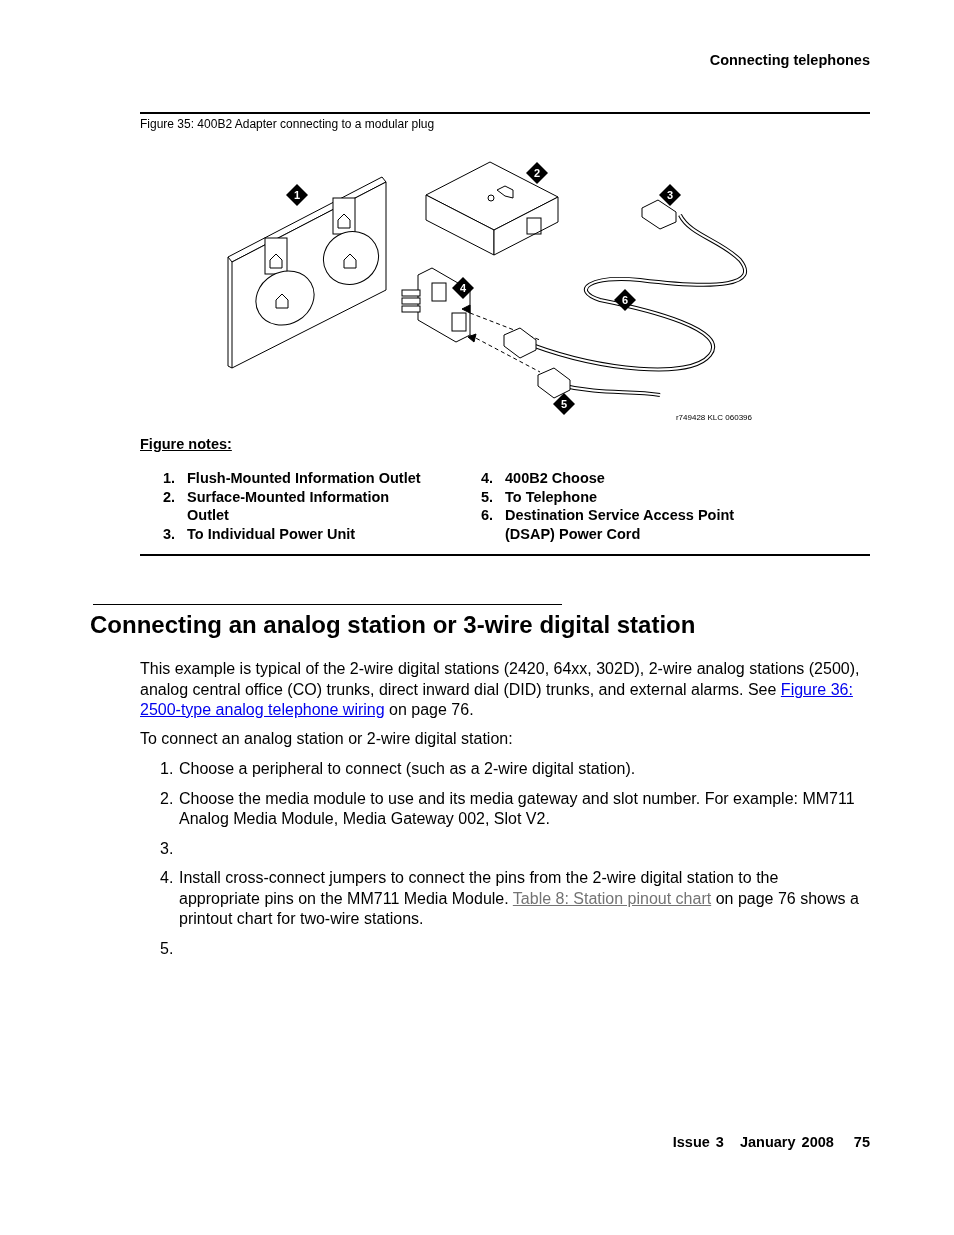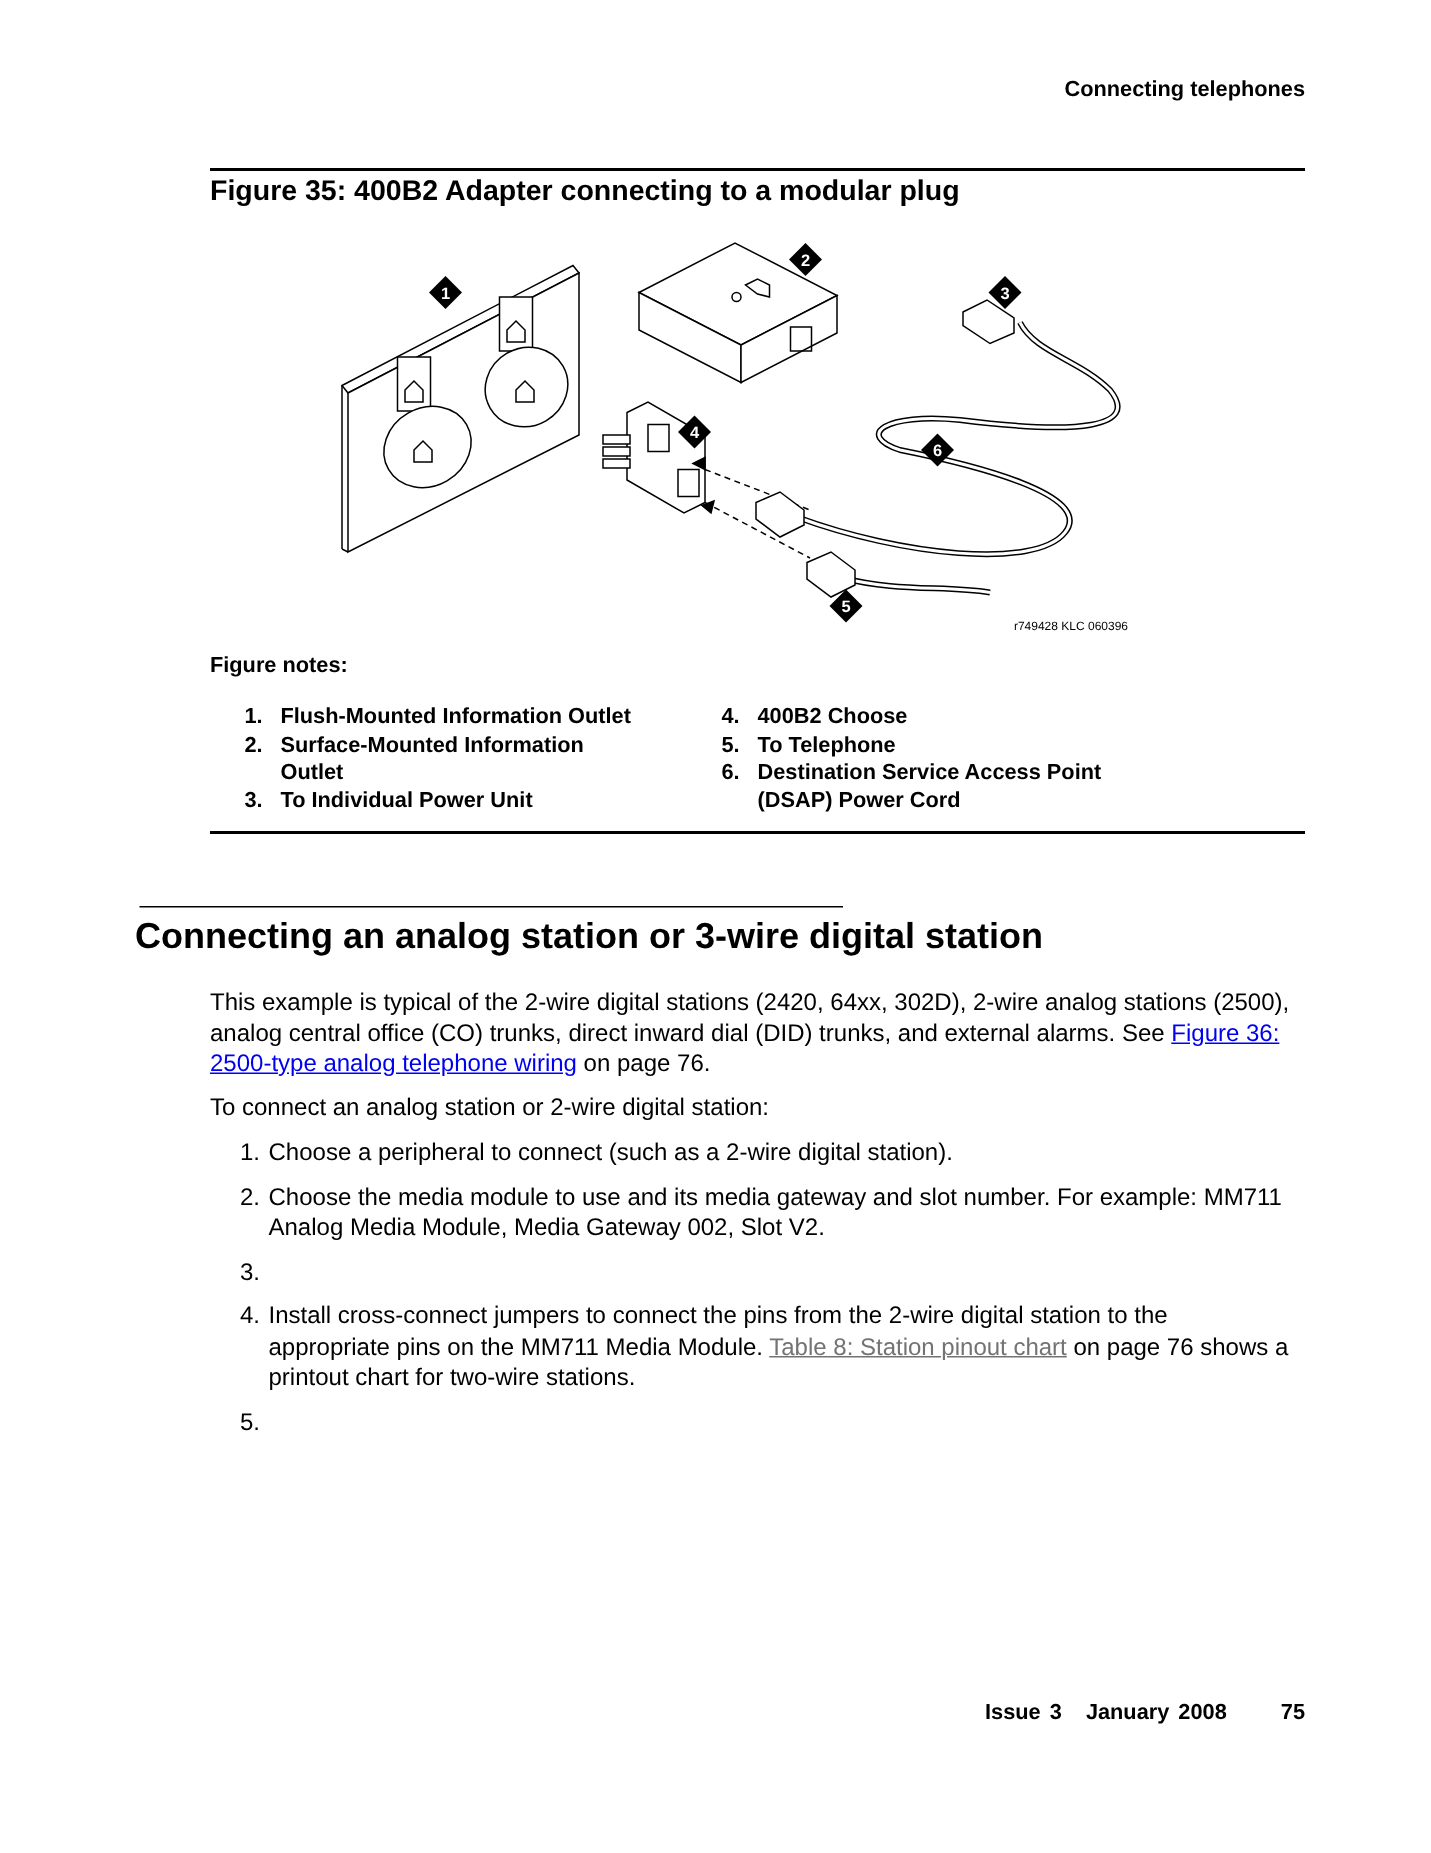--- a/index.html
+++ b/index.html
@@ -1,23 +1,23 @@
 <!DOCTYPE html>
 <html><head>
 <meta charset="utf-8">
 <style>
   html, body { margin: 0; padding: 0; background: #ffffff; }
   body { width: 954px; height: 1235px; position: relative; overflow: hidden;
          font-family: "Liberation Sans", sans-serif; color: #000; }
   .abs { position: absolute; }
   .running-header { right: 84px; top: 52px; font-size: 14.5px; font-weight: bold; }
   .rule-thick { left: 140px; width: 730px; height: 2px; background: #000; }
-  .fig-title { left: 140px; top: 117px; font-size: 19px; font-weight: bold; text-align: right; }
+  .fig-title { left: 140px; top: 117px; font-size: 12px; font-weight: normal; text-align: right; }
   .figure { left: 140px; top: 150px; width: 730px; height: 280px; }
-  .fig-notes-title { left: 140px; top: 436px; font-size: 14.5px; font-weight: bold; }
+  .fig-notes-title { left: 140px; top: 436px; font-size: 14.5px; font-weight: bold; text-decoration: underline; }
   .notes { top: 469px; font-size: 14.5px; font-weight: bold; line-height: 18.7px; }
   .notes .item { display: flex; }
   .notes .num { width: 24px; text-align: left; flex: none; }
   .notes-col1 { left: 163px; width: 300px; }
   .notes-col2 { left: 481px; width: 300px; }
   .rule-thin { left: 93px; width: 469px; height: 1px; background: #000; top: 604px; }
   .section-title { left: 90px; top: 611px; font-size: 24px; font-weight: bold; }
   .body-text { left: 140px; width: 730px; font-size: 16px; line-height: 20.5px; }
   .body-text a { color: #0000ee; text-decoration: underline; }
   .steps { left: 160px; width: 700px; font-size: 16px; line-height: 20.5px; }
@@ -170,14 +170,14 @@
       <span><span>Install cross-connect jumpers to connect the pins from the 2-wire digital station to the appropriate pins on the MM711 Media Module. </span><a href="#">Table 8:  Station pinout chart</a><span> on page 76 shows a printout chart for two-wire stations.</span></span>
     </div>
   <div class="step">
       <span class="snum">5.</span>
     </div>
 </div>
 
 <div class="abs footer">
   <span>Issue 3</span>
   <span>January 2008</span>
-  <span style="margin-left:30px;text-align:right;">75</span>
+  <span style="margin-left:14px;text-align:right;">75</span>
 </div>
 
 </body></html>

